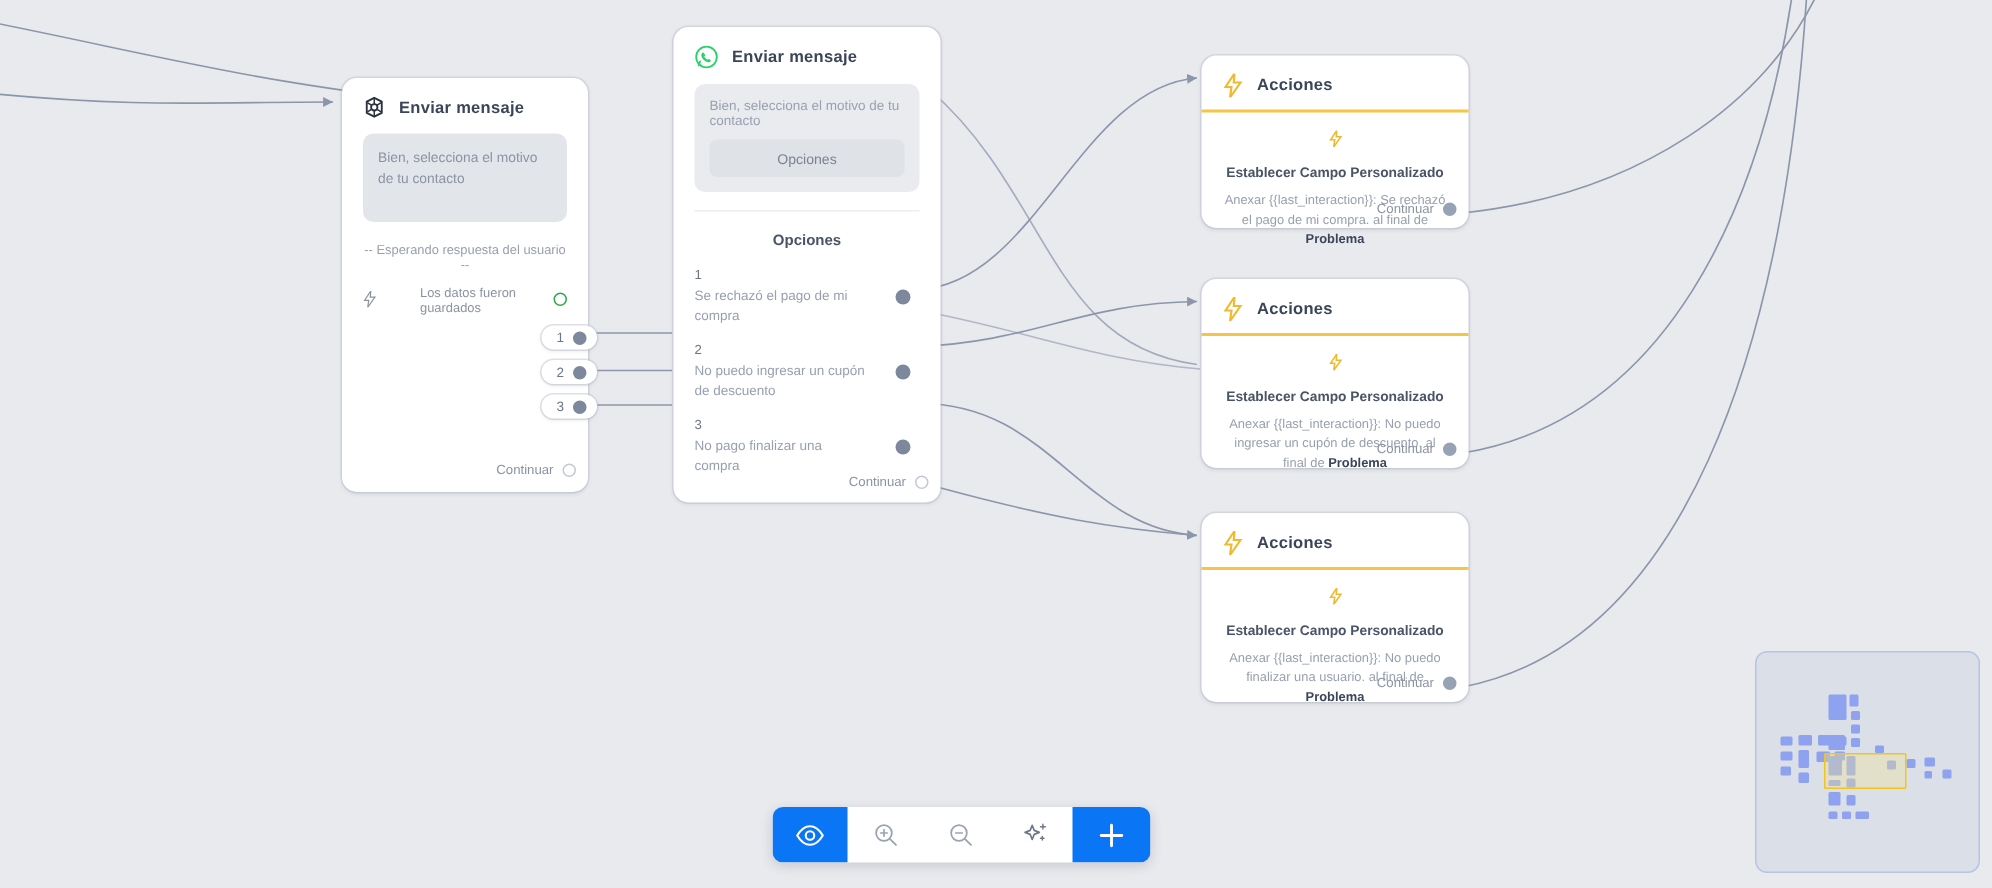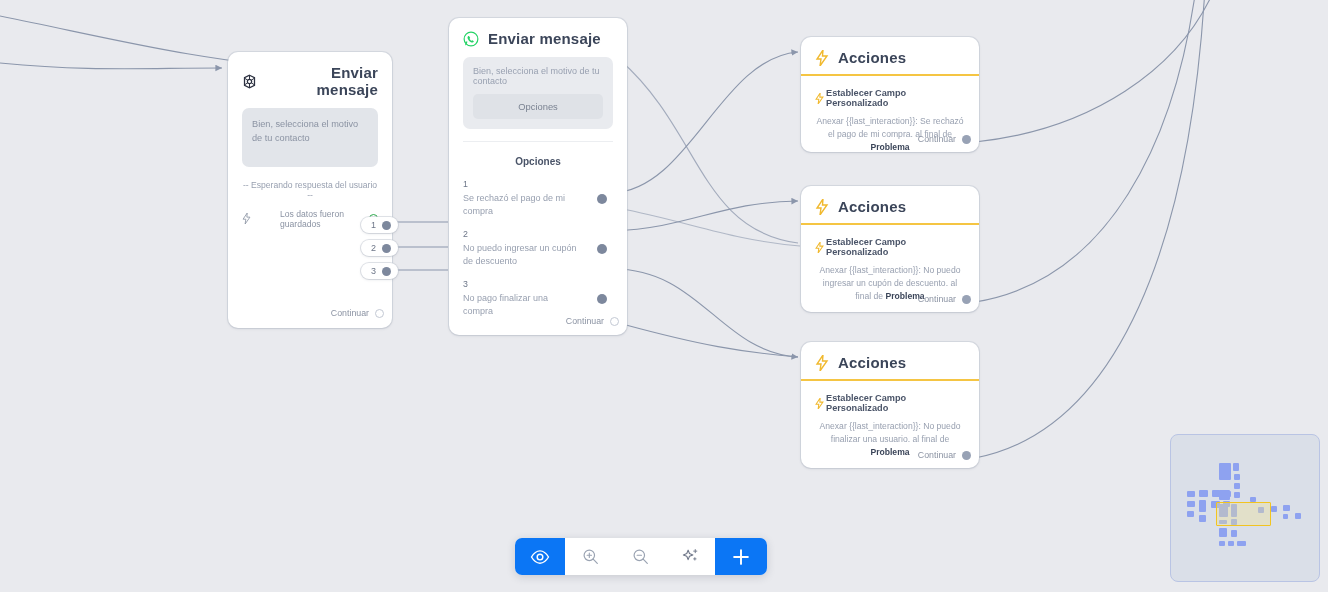--- a/index.html
+++ b/index.html
@@ -21,21 +21,21 @@
     position: absolute;
     background: #ffffff;
     border-radius: 10px;
     box-shadow: 0 1px 3px rgba(60,70,90,.13), 0 0 0 1px rgba(180,188,200,.35);
   }
   .node-head {
     display: flex; align-items: center; gap: 9px;
     padding: 12px 14px 10px 14px;
   }
   .node-title {
-    font-size: 15px; font-weight: bold; color: #3b4559; letter-spacing: .2px; text-align: right;
+    font-size: 11px; font-weight: bold; color: #3b4559; letter-spacing: .2px;
   }
   .node-body { padding: 0 14px 10px 14px; }
 
   
   .ico { display: inline-flex; align-items: center; justify-content: center; flex: none; }
   .ico svg { display: block; }
 
   
   .bubble {
     background: #e2e5ea;
@@ -114,22 +114,22 @@
   .opt .otxt { font-size: 9px; color: #98a0b0; display: block; margin-top: 3px; line-height: 1.45; }
   .opt .odot {
     position: absolute; right: 6px; top: 50%; transform: translateY(-50%);
     width: 10px; height: 10px; border-radius: 50%; background: #7d889d;
   }
 
   
   .acc-rule { height: 2px; background: #f5c543; margin: 0 0 0 0; }
   .acc-body { padding: 12px 14px 10px 14px; }
   .acc-sub {
-    display: flex; align-items: center; justify-content: center; gap: 2px;
-    font-size: 9.2px; font-weight: bold; color: #4a5468;
+    display: flex; align-items: center; justify-content: center; gap: 12px;
+    font-size: 9.2px; font-weight: bold; color: #4a5468; flex-direction: column;
   }
   .acc-text {
     margin-top: 7px;
     text-align: center;
     font-size: 8.6px;
     line-height: 1.5;
     color: #98a0b0;
   }
   .acc-text b { color: #3b4559; }
 

